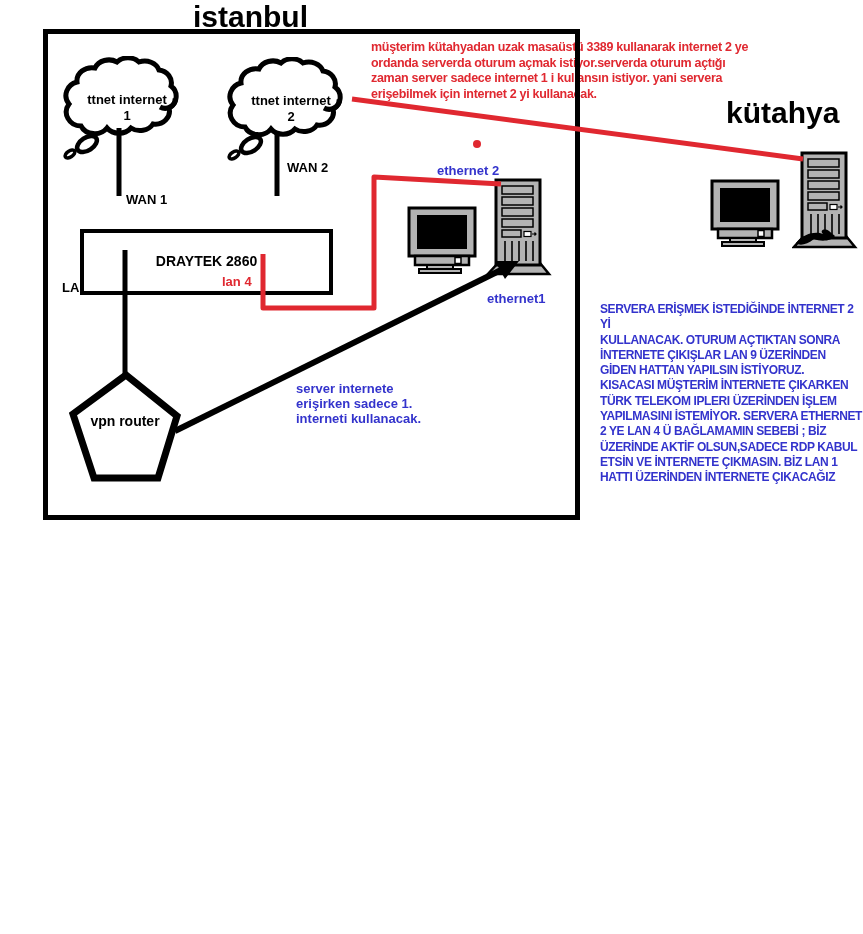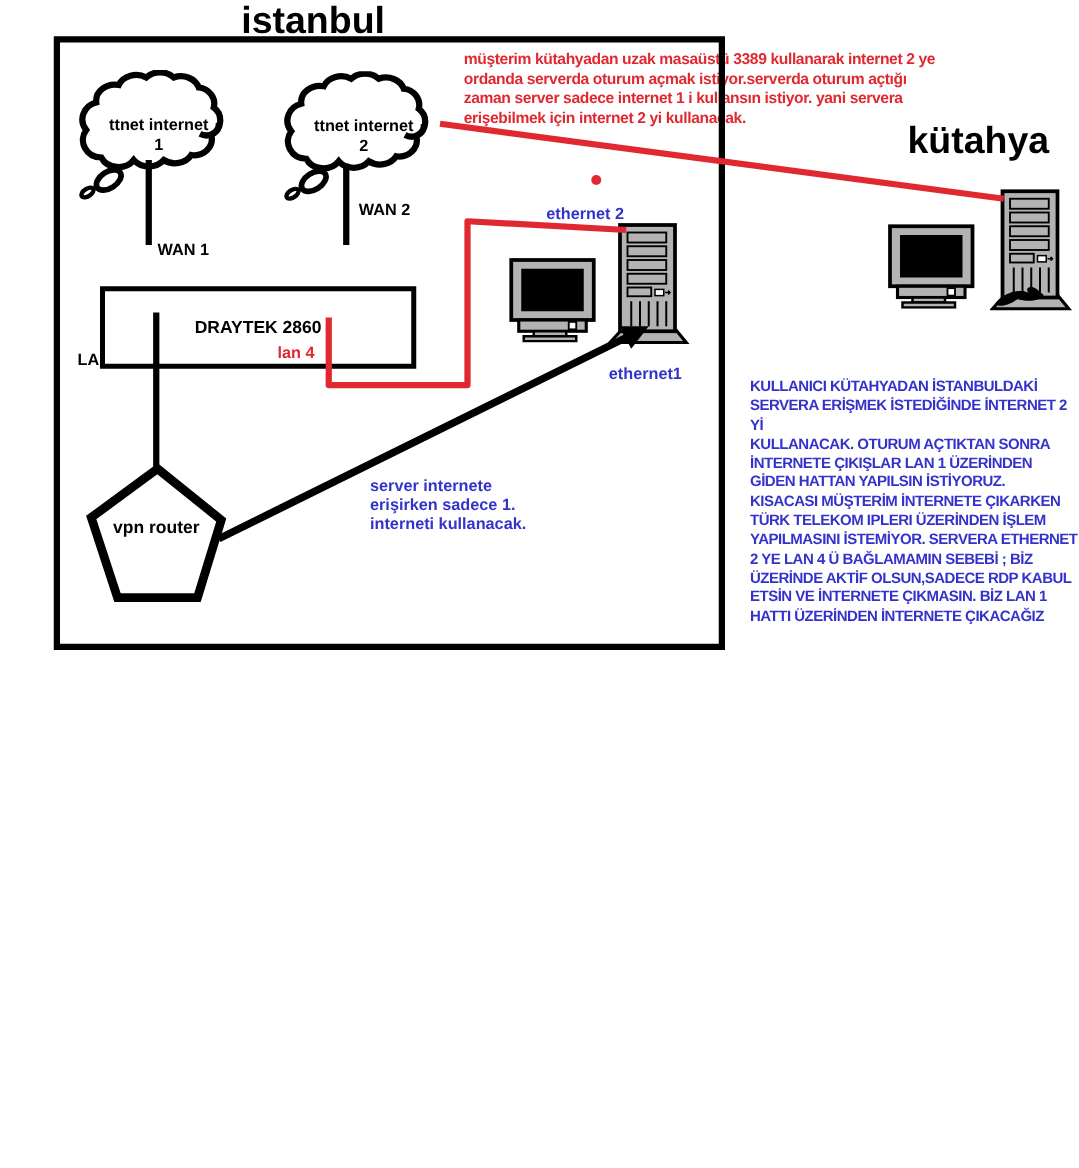--- a/index.html
+++ b/index.html
@@ -173,24 +173,23 @@
   </svg>
 </div>
 
 <div id="server-note">
   <div>server internete</div>
   <div>erişirken sadece 1.</div>
   <div>interneti kullanacak.</div>
 </div>
 
 <div id="blue-note">
-  <div>KULLANICI KÜTAHYADAN İSTANBULDAKİ</div>
   <div>SERVERA ERİŞMEK İSTEDİĞİNDE İNTERNET 2 Yİ</div>
   <div>KULLANACAK. OTURUM AÇTIKTAN SONRA</div>
-  <div>İNTERNETE ÇIKIŞLAR LAN 1 ÜZERİNDEN</div>
+  <div>İNTERNETE ÇIKIŞLAR LAN 9 ÜZERİNDEN</div>
   <div>GİDEN HATTAN YAPILSIN İSTİYORUZ.</div>
   <div>KISACASI MÜŞTERİM İNTERNETE ÇIKARKEN</div>
   <div>TÜRK TELEKOM IPLERI ÜZERİNDEN İŞLEM</div>
   <div>YAPILMASINI İSTEMİYOR. SERVERA ETHERNET</div>
   <div>2 YE LAN 4 Ü BAĞLAMAMIN SEBEBİ ; BİZ</div>
   <div>ÜZERİNDE AKTİF OLSUN,SADECE RDP KABUL</div>
   <div>ETSİN VE İNTERNETE ÇIKMASIN. BİZ LAN 1</div>
   <div>HATTI ÜZERİNDEN İNTERNETE ÇIKACAĞIZ</div>
 </div>
 

